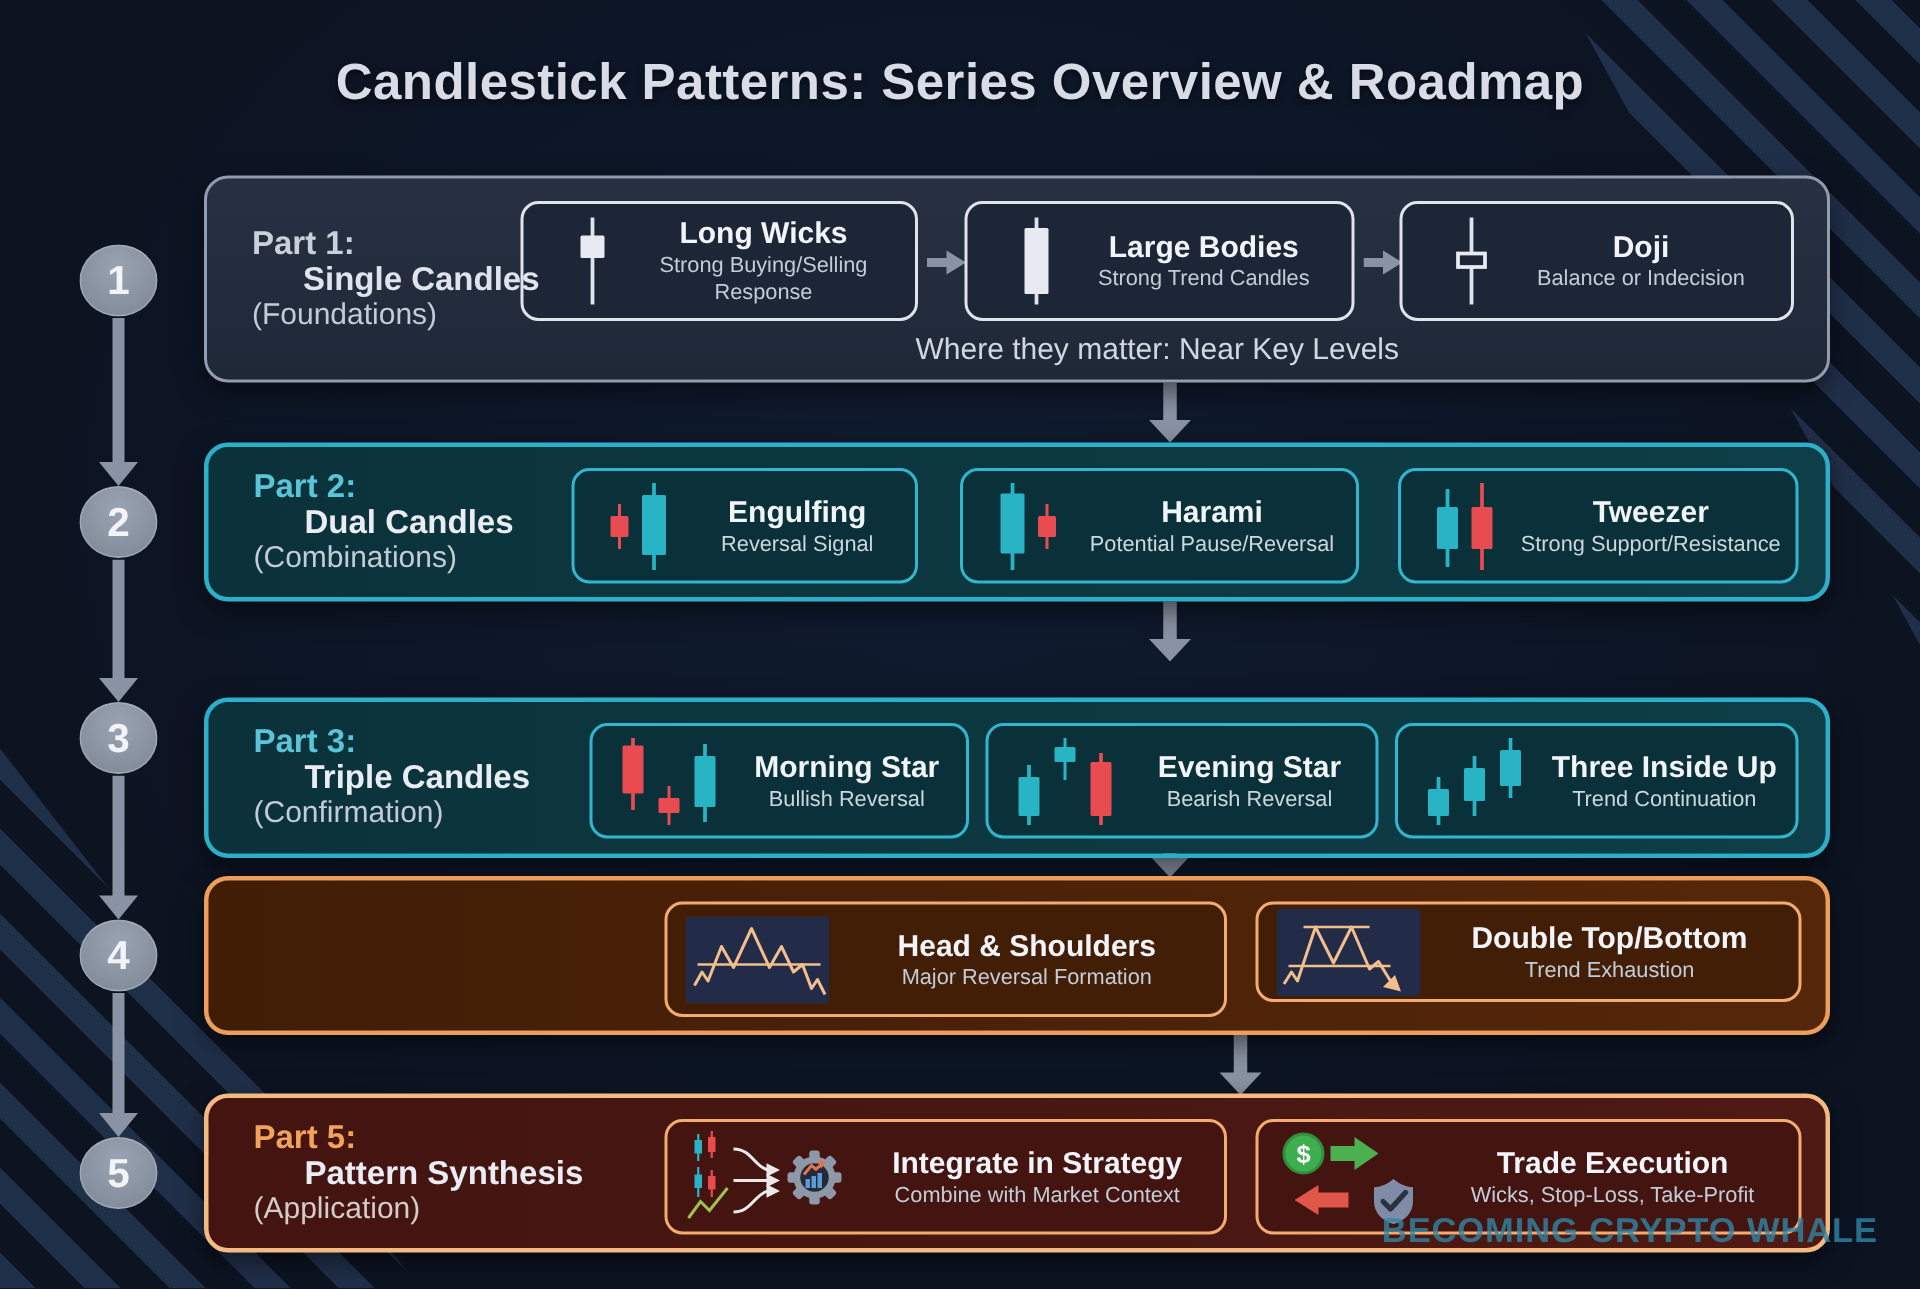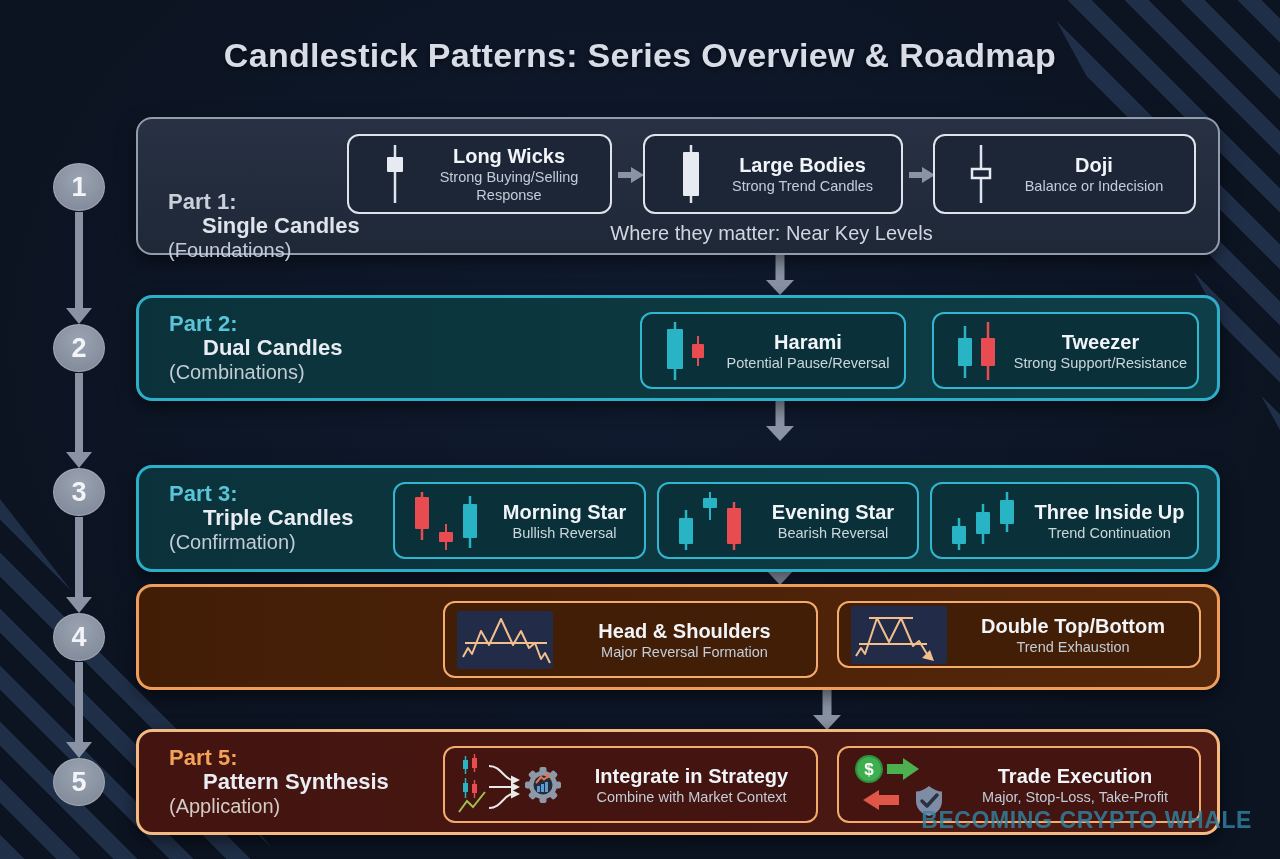--- a/index.html
+++ b/index.html
@@ -26,21 +26,21 @@
   .band{position:absolute;left:136px;width:1084px;border-radius:16px;box-sizing:border-box;z-index:2;
     box-shadow:0 6px 18px rgba(0,0,0,.5);}
   .band--navy{height:138px;background:linear-gradient(180deg,#273143,#1f2837);border:2px solid #939cac;}
   .band--teal{background:linear-gradient(90deg,#0b323a,#0e3e47);border:3px solid #2cb0ca;}
   .band--brown{background:linear-gradient(90deg,#421d06,#55270a);border:3px solid #ef9d5b;}
   .band--maroon{background:linear-gradient(90deg,#431410,#4e1a13);border:3px solid #f5b982;}
   .band-label{position:absolute;left:30px;top:14px;line-height:24px;z-index:3;}
   .band-label .part{font-size:22px;font-weight:700;}
   .band-label .name{font-size:22px;font-weight:700;color:#e9edf3;margin-left:34px;}
   .band-label .qual{font-size:20px;font-weight:400;color:#c2cbd6;}
-  .band--navy  .part{color:#c9d0da;margin-top:40px;} .band--navy .name{color:#dfe4ec;}
+  .band--navy  .part{color:#c9d0da;} .band--navy .name{color:#dfe4ec;}
   .band--teal  .part{color:#5ac5d8;}
   .band--brown .part{color:#f29d5b;} .band--brown .qual,.band--maroon .qual{color:#d3cbc5;}
   .band--maroon .part{color:#f2a259;}
   .card{position:absolute;border-radius:12px;box-sizing:border-box;display:flex;align-items:center;}
   .card--navy{background:#1d2637;border:2px solid #dfe3ea;padding-left:13px;}
   .card--teal{background:#0a3039;border:2px solid #31b6cf;}
   .card--brown{background:#431e07;border:2px solid #f3ab6e;}
   .card--maroon{background:#431410;border:2px solid #f3ab6e;}
   .card-icon{flex:0 0 auto;display:flex;align-items:center;}
   .card-text{flex:1;text-align:center;padding:0 8px;}
@@ -151,20 +151,34 @@
   <svg class="gap-arrow" style="left:762px;top:255px" width="36" height="40" viewBox="0 0 36 40">
       <rect x="13.5" y="0" width="9" height="26" fill="#8a93a3"></rect>
       <path d="M4 25 L32 25 L18 40 Z" fill="#8a93a3"></path>
     </svg>
 
   <div class="band band--teal" style="top:295px;height:106px">
     <div class="band-label">
       <div class="part">Part 2:</div>
       <div class="name">Dual Candles</div>
       <div class="qual">(Combinations)</div>
+    </div>
+    <div class="card card--teal" style="left:242px;top:14px;width:231px;height:77px">
+      <span class="card-icon" style="margin-left:16px">
+        <svg width="54" height="62" viewBox="0 0 54 62">
+            <line x1="14" y1="16" x2="14" y2="46" stroke="#e84b50" stroke-width="2"></line>
+            <rect x="8" y="24" width="12" height="14" rx="1" fill="#e84b50"></rect>
+            <line x1="37" y1="2" x2="37" y2="60" stroke="#29b4c6" stroke-width="2.5"></line>
+            <rect x="29" y="10" width="16" height="40" rx="1" fill="#29b4c6"></rect>
+          </svg>
+      </span>
+      <span class="card-text">
+        <div class="card-title">Engulfing</div>
+        <div class="card-desc">Reversal Signal</div>
+      </span>
     </div>
     <div class="card card--teal" style="left:501px;top:14px;width:266px;height:77px">
       <span class="card-icon" style="margin-left:16px">
         <svg width="54" height="62" viewBox="0 0 54 62">
             <line x1="17" y1="2" x2="17" y2="60" stroke="#29b4c6" stroke-width="2.5"></line>
             <rect x="9" y="9" width="16" height="40" rx="1" fill="#29b4c6"></rect>
             <line x1="40" y1="16" x2="40" y2="46" stroke="#e84b50" stroke-width="2"></line>
             <rect x="34" y="24" width="12" height="14" rx="1" fill="#e84b50"></rect>
           </svg>
       </span>
@@ -343,19 +357,19 @@
           <rect x="36" y="10" width="17" height="10" fill="#4caf50"></rect>
             <polygon points="52,4 68,15 52,26" fill="#4caf50"></polygon>
           <polygon points="12,46 28,36 28,56" fill="#e05648"></polygon>
             <rect x="27" y="41" width="21" height="10" fill="#e05648"></rect>
           <path d="M78 32 C82 35.5 87 37.5 91 37.5 L91 47 C91 55 85 60 78 62 C71 60 65 55 65 47 L65 37.5 C69 37.5 74 35.5 78 32 Z" fill="#7e8ca6"></path>
           <polyline points="71,47 76,52 86,41" fill="none" stroke="#2a3140" stroke-width="3.5" stroke-linecap="round" stroke-linejoin="round"></polyline>
         </svg>
       </span>
       <span class="card-text">
         <div class="card-title">Trade Execution</div>
-        <div class="card-desc">Major, Stop-Loss, Take-Profit</div>
+        <div class="card-desc">Wicks, Stop-Loss, Take-Profit</div>
       </span>
     </div>
   </div>
 
   <div class="watermark">BECOMING CRYPTO WHALE</div>
 </div>
 
 </body></html>

